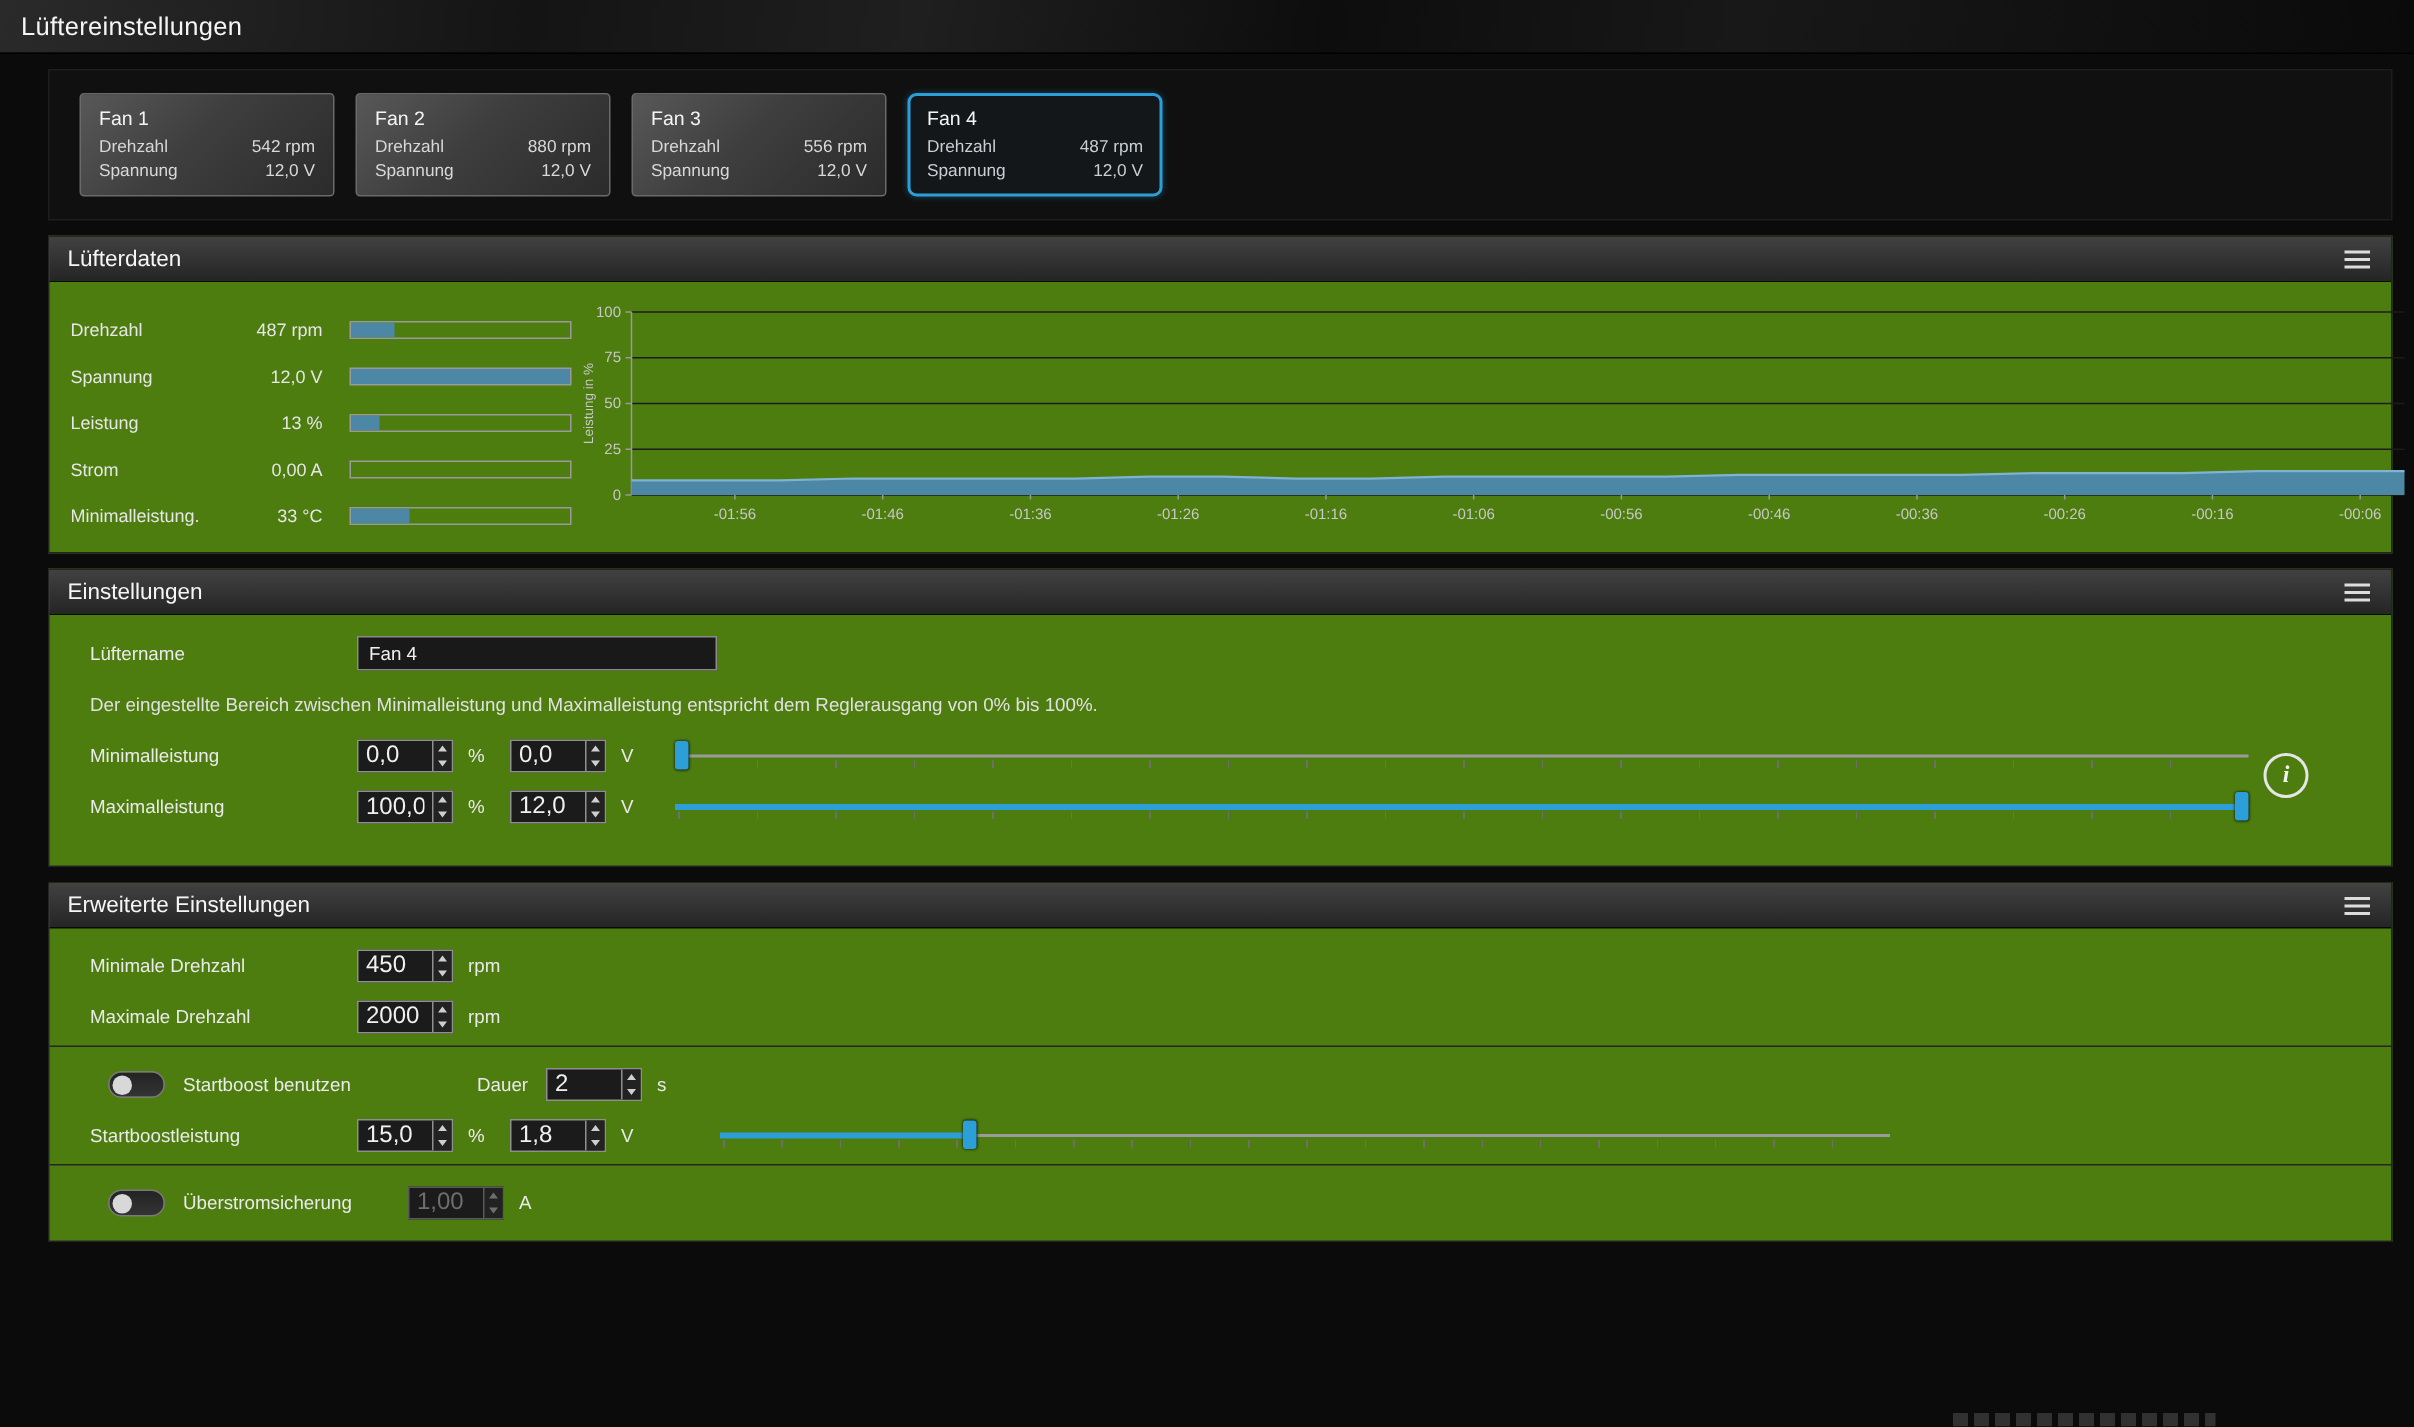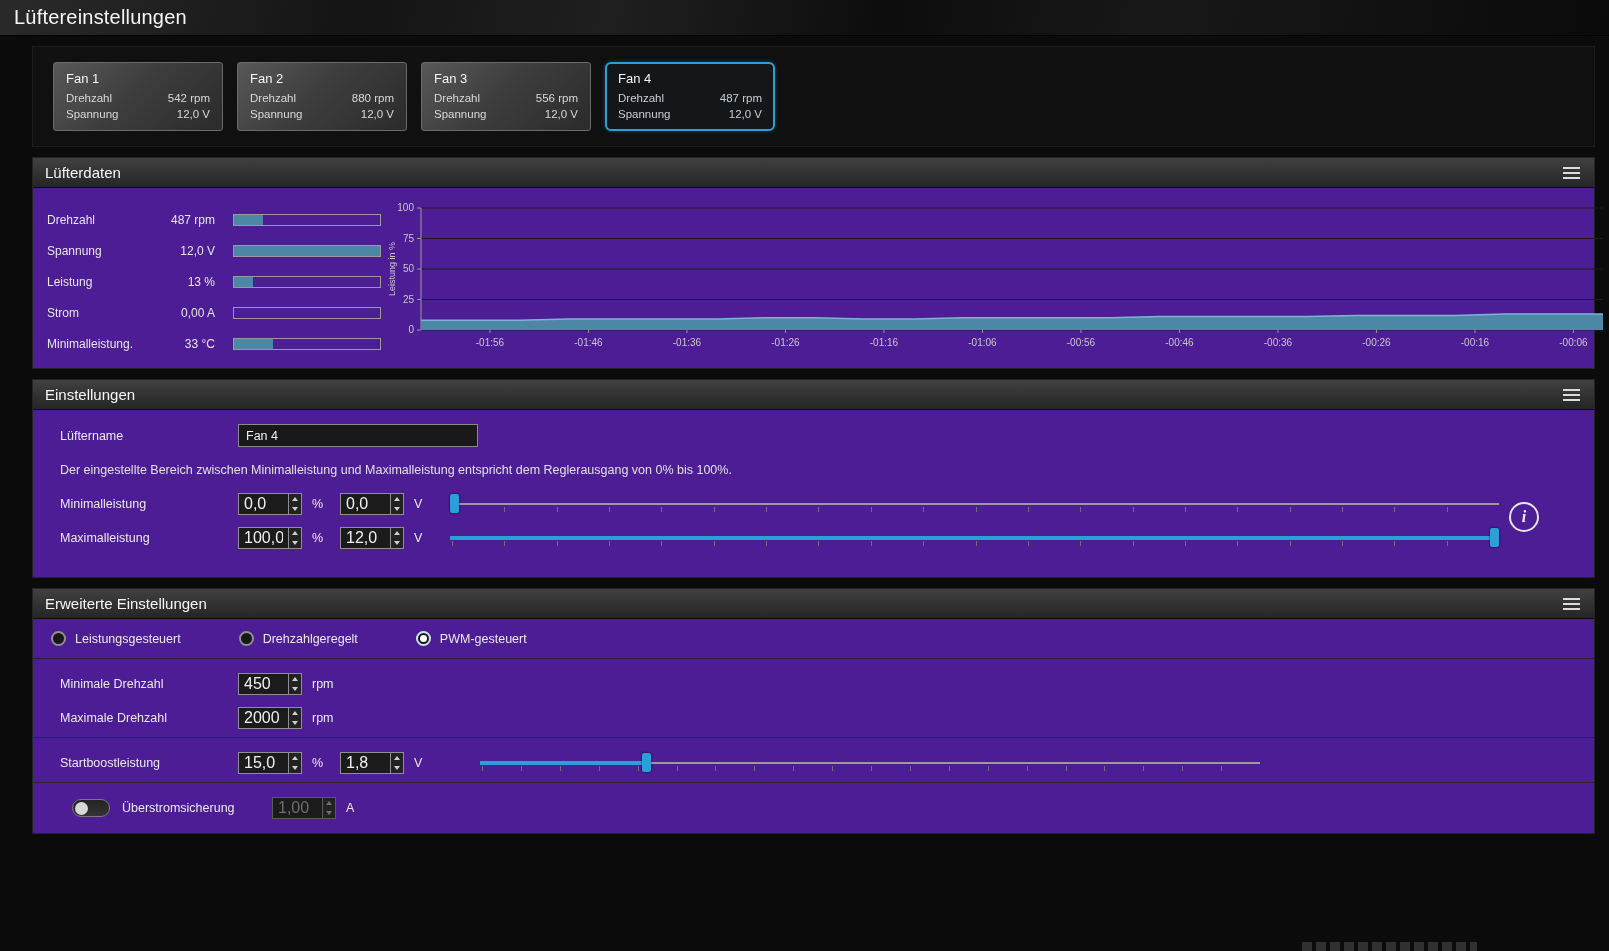--- a/index.html
+++ b/index.html
@@ -15,21 +15,21 @@
     position:relative;
   }
   
   .titlebar{
     height:36px;
     background:linear-gradient(100deg,#2a2a2a 0%,#141414 22%,#1f1f1f 38%,#0d0d0d 55%,#181818 72%,#0a0a0a 100%);
     display:flex;align-items:center;
     padding:0 14px;
     border-bottom:1px solid #000;
   }
-  .titlebar .ttl{font-size:20px;color:#f5f5f5;letter-spacing:.2px;text-align:right;}
+  .titlebar .ttl{font-size:17px;color:#f5f5f5;letter-spacing:.2px;text-align:right;}
 
   .content{padding:10px 14px 0 32px;}
 
   
   .fan-strip{
     background:#101010;
     border:1px solid #1d1d1d;
     padding:15px 20px;
     display:flex;gap:14px;
     margin-bottom:10px;
@@ -47,21 +47,21 @@
   .fan-card.selected{
     background:#14171a;
     border:2px solid var(--accent);
     border-radius:6px;
     padding:7px 11px;
     box-shadow:0 0 4px rgba(45,159,216,.35);
   }
   .fan-card.selected .fan-row{color:#c9ced2;}
 
   
-  .section{border:1px solid #242424;margin-bottom:10px;background:#4c1d95;}
+  .section{border:1px solid #242424;margin-bottom:10px;background:#4d7c0f;}
   .sec-header{
     height:30px;
     background:linear-gradient(#414141,#252525);
     display:flex;align-items:center;
     padding:0 10px 0 12px;
     border-bottom:1px solid #0a0a0a;
   }
   .sec-title{font-size:15px;color:#f6f6f6;}
   .menu-btn{margin-left:auto;display:flex;flex-direction:column;gap:3px;padding:5px 4px;cursor:pointer;}
   .menu-btn i{display:block;width:17px;height:2px;background:#dcdcdc;}
@@ -382,34 +382,20 @@
   <div class="section">
     <div class="sec-header">
       <span class="sec-title">Erweiterte Einstellungen</span>
       <span class="menu-btn">
           <i></i>
           <i></i>
           <i></i>
         </span>
     </div>
 
-    <div class="radio-row">
-      <span class="radio">
-        <span class="rb"></span>
-        <span>Leistungsgesteuert</span>
-      </span>
-      <span class="radio">
-        <span class="rb"></span>
-        <span>Drehzahlgeregelt</span>
-      </span>
-      <span class="radio selected">
-        <span class="rb"></span>
-        <span>PWM-gesteuert</span>
-      </span>
-    </div>
 
     <div class="group">
       <div class="form-row">
         <span class="form-label">Minimale Drehzahl</span>
         <span class="spin">
           <input type="text" value="450" style="">
           <span class="spin-btns">
               <span class="spin-up"></span>
               <span class="spin-down"></span>
             </span>
@@ -423,20 +409,35 @@
           <span class="spin-btns">
               <span class="spin-up"></span>
               <span class="spin-down"></span>
             </span>
         </span>
         <span class="unit">rpm</span>
       </div>
     </div>
 
     <div class="group">
+      <div class="form-row" style="margin-left:12px;">
+        <span class="toggle" style="margin-right:12px;">
+            <span class="knob"></span>
+          </span>
+        <span class="inline-label tg-label">Startboost benutzen</span>
+        <span class="inline-label dauer-label">Dauer</span>
+        <span class="spin">
+          <input type="text" value="2" style="">
+          <span class="spin-btns">
+              <span class="spin-up"></span>
+              <span class="spin-down"></span>
+            </span>
+        </span>
+        <span class="unit">s</span>
+      </div>
       <div class="form-row">
         <span class="form-label">Startboostleistung</span>
         <span class="spin">
           <input type="text" value="15,0" style="">
           <span class="spin-btns">
               <span class="spin-up"></span>
               <span class="spin-down"></span>
             </span>
         </span>
         <span class="unit">%</span>

